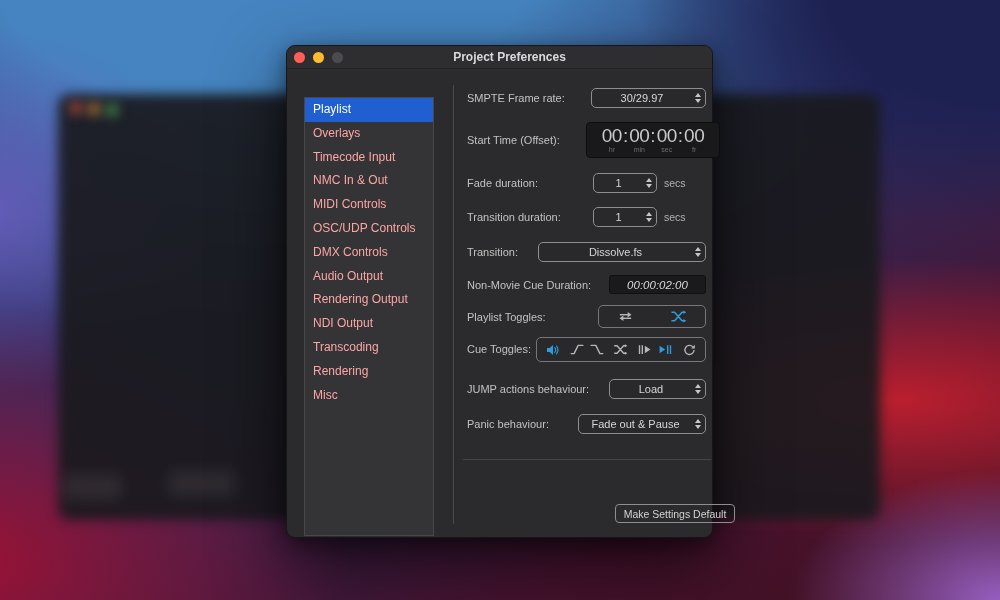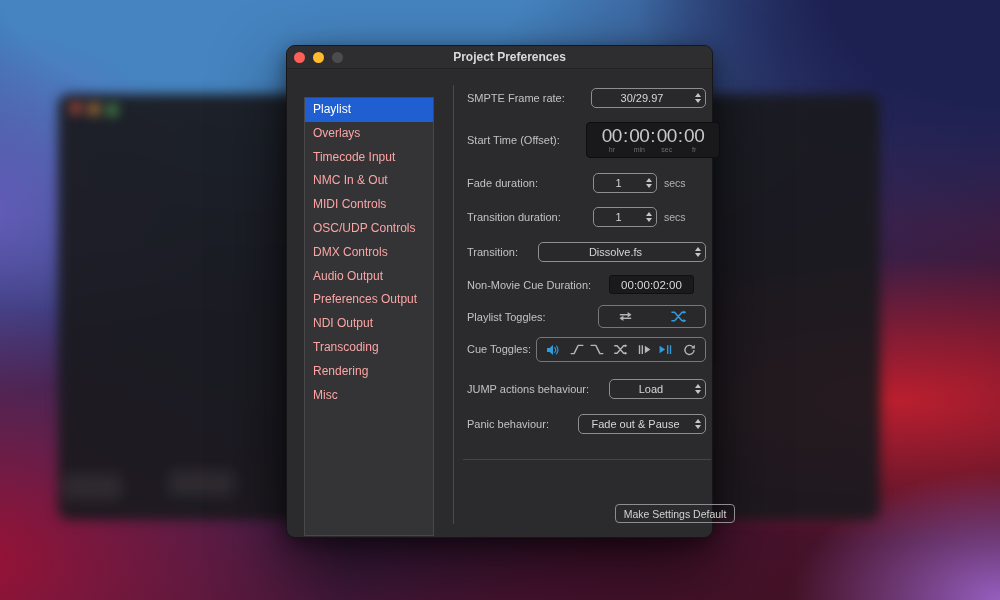--- a/index.html
+++ b/index.html
@@ -100,21 +100,21 @@
 
   <div class="sidebar">
     <div class="side-item selected">Playlist</div>
     <div class="side-item">Overlays</div>
     <div class="side-item">Timecode Input</div>
     <div class="side-item">NMC In &amp; Out</div>
     <div class="side-item">MIDI Controls</div>
     <div class="side-item">OSC/UDP Controls</div>
     <div class="side-item">DMX Controls</div>
     <div class="side-item">Audio Output</div>
-    <div class="side-item">Preferences Output</div>
+    <div class="side-item">Rendering Output</div>
     <div class="side-item">NDI Output</div>
     <div class="side-item">Transcoding</div>
     <div class="side-item">Rendering</div>
     <div class="side-item">Misc</div>
   </div>
 
   <div class="vdivider"></div>
 
   <div class="lbl" style="top:42px;">SMPTE Frame rate:</div>
   <div class="ctl" style="left:304px;top:42px;width:115px;height:20px;">
@@ -171,21 +171,21 @@
   <div class="lbl" style="top:196px;">Transition:</div>
   <div class="ctl" style="left:251px;top:196px;width:168px;height:20px;">
     <span class="dd-value">Dissolve.fs</span>
     <span class="stepper">
         <i class="tri-up"></i>
         <i class="tri-dn"></i>
       </span>
   </div>
 
   <div class="lbl" style="top:229px;">Non-Movie Cue Duration:</div>
-  <div class="valuebox" style="left:322px;top:229px;width:85px;height:19px;">
+  <div class="valuebox" style="left:322px;top:229px;width:97px;height:19px;font-style:italic;">
     <span>00:00:02:00</span>
   </div>
 
   <div class="lbl" style="top:261px;">Playlist Toggles:</div>
   <div class="icogroup" style="left:311px;top:259px;width:108px;height:23px;justify-content:space-around;">
     <span class="ico">
       <svg width="17" height="15" viewBox="0 0 24 20">
           <path d="M4 7.5h13" stroke="currentColor" stroke-width="2" fill="none"></path>
           <path d="M15 3.5l5.5 4-5.5 4z" fill="currentColor"></path>
           <path d="M20 12.5H7" stroke="currentColor" stroke-width="2" fill="none"></path>

